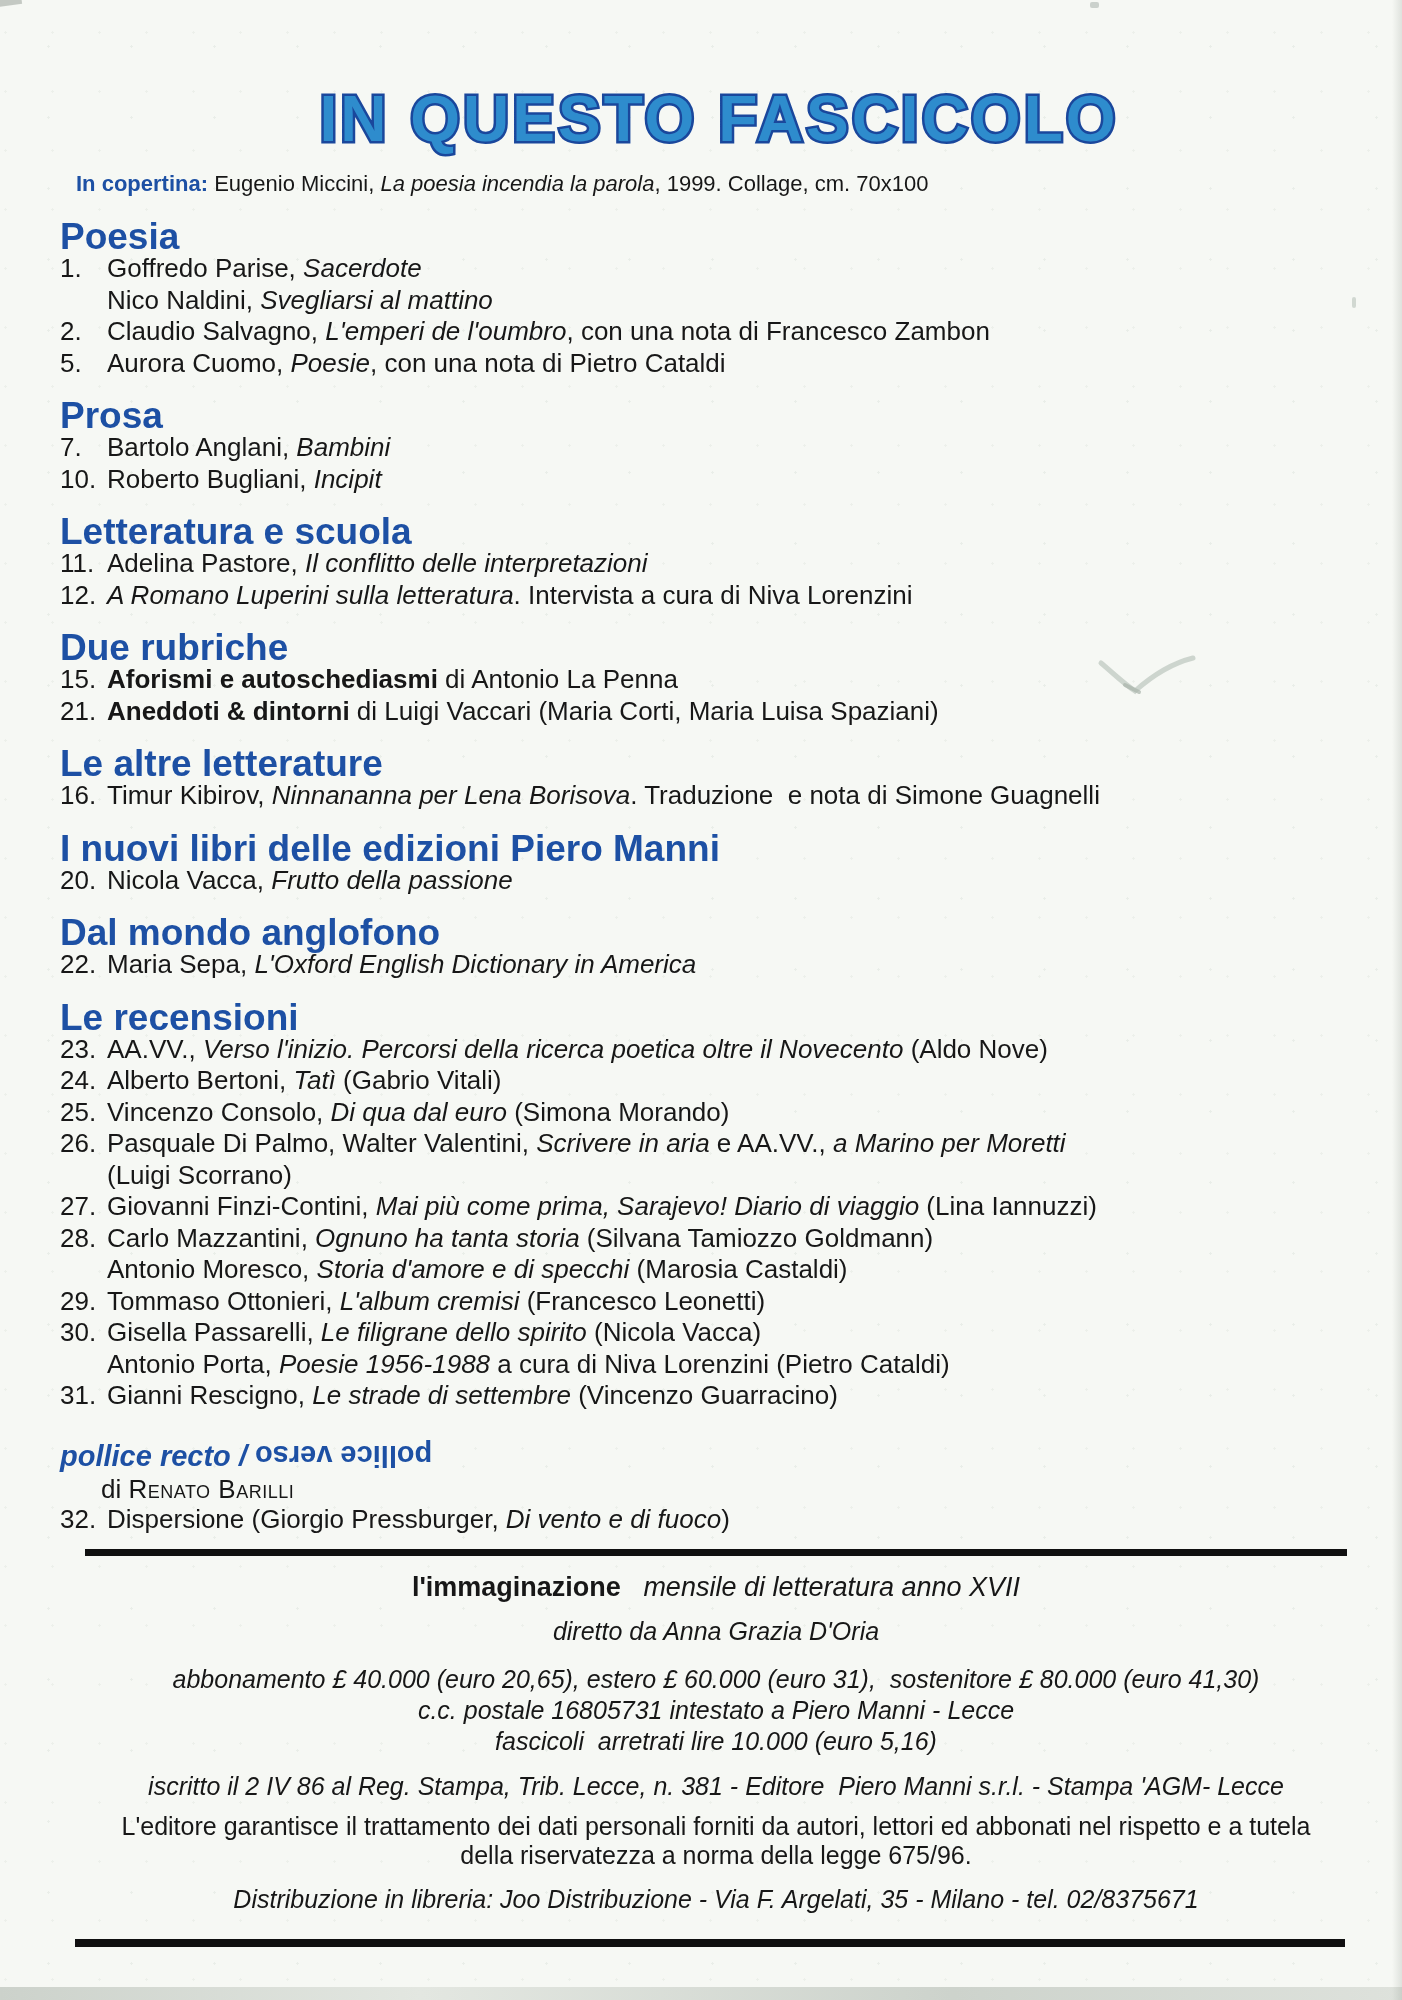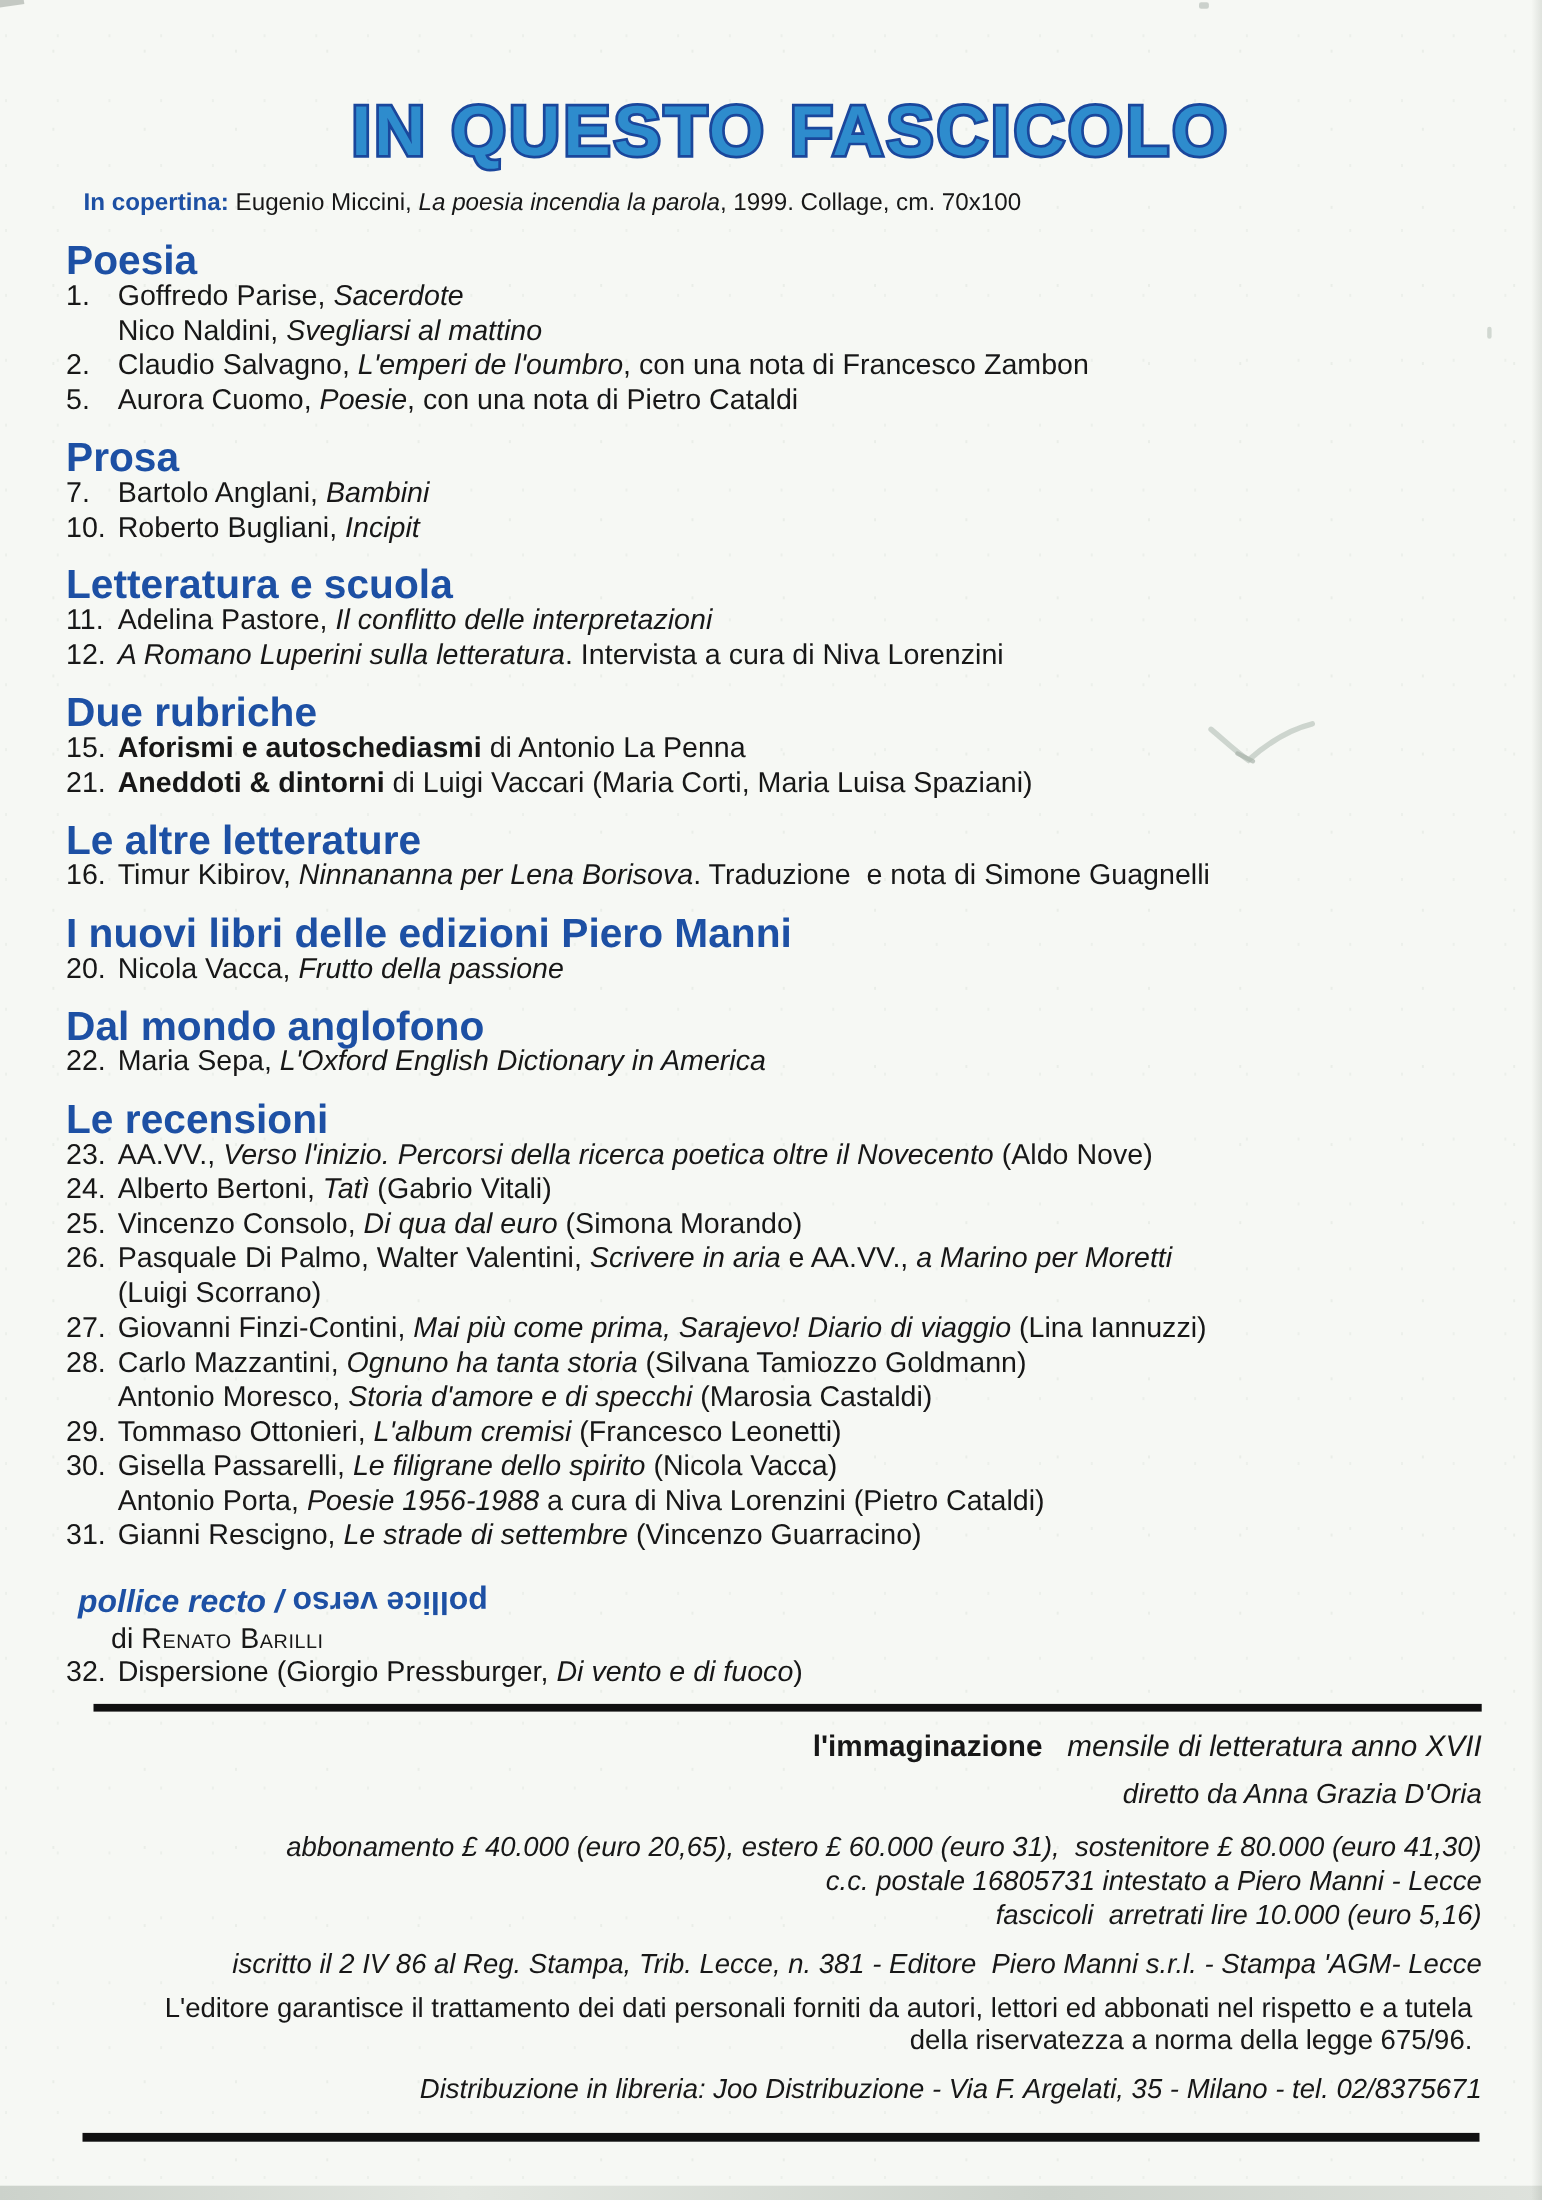--- a/index.html
+++ b/index.html
@@ -28,32 +28,32 @@
   .cover-line{font-size:22px; line-height:32px; margin-left:16px;}
   .cover-label{color:var(--heading-blue); font-weight:bold;}
   
   .section{margin-top:21px;}
   .section-heading{color:var(--heading-blue); font-weight:bold; font-size:37px; line-height:32px;}
   .toc-item{display:flex; font-size:26px; line-height:31.5px;}
   .item-num{width:47px; flex:0 0 47px;}
   .item-text{flex:1;}
   .s-i{font-style:italic;}
   .s-b{font-weight:bold;}
-  .s-bi{font-weight:bold; font-style:italic; color:var(--heading-blue);margin-left:11px;}
+  .s-bi{font-weight:bold; font-style:italic; color:var(--heading-blue);}
   .s-sc{font-variant:small-caps; letter-spacing:.5px;}
   .s-rot{display:inline-block; transform:rotate(180deg); font-weight:bold; color:var(--heading-blue);}
   
   .pollice{margin-top:26px;}
   .pollice-heading{font-size:29px; line-height:36px;}
   .pollice-byline{margin-left:41px; font-size:26px; line-height:30px;}
   
   .top-rule{margin:14px 0 0 25px; width:1262px; height:7px; background:var(--rule);}
   .bottom-rule{position:absolute; left:75px; top:1939px; width:1270px; height:8px; background:var(--rule);}
   
-  .footer{margin-left:25px; width:1262px; text-align:right; font-size:25px; line-height:29px;}
+  .footer{margin-left:25px; width:1262px; text-align:center; font-size:25px; line-height:29px;}
   .footer-line{margin-top:2px;}
   .masthead{margin-top:17px; font-size:27px;}
   .direttore{margin-top:15px;}
   .tight-first{margin-top:19px;}
   .iscritto{margin-top:16px;}
   .privacy{margin-top:11px; max-width:1245px; margin-left:auto; margin-right:auto;}
   .distrib{margin-top:15px;}
   
   .corner-mark{position:absolute; top:0; left:0; width:26px; height:7px;
     background:#9aa39b; transform:rotate(-8deg) translate(-4px,-2px); opacity:.55;}

